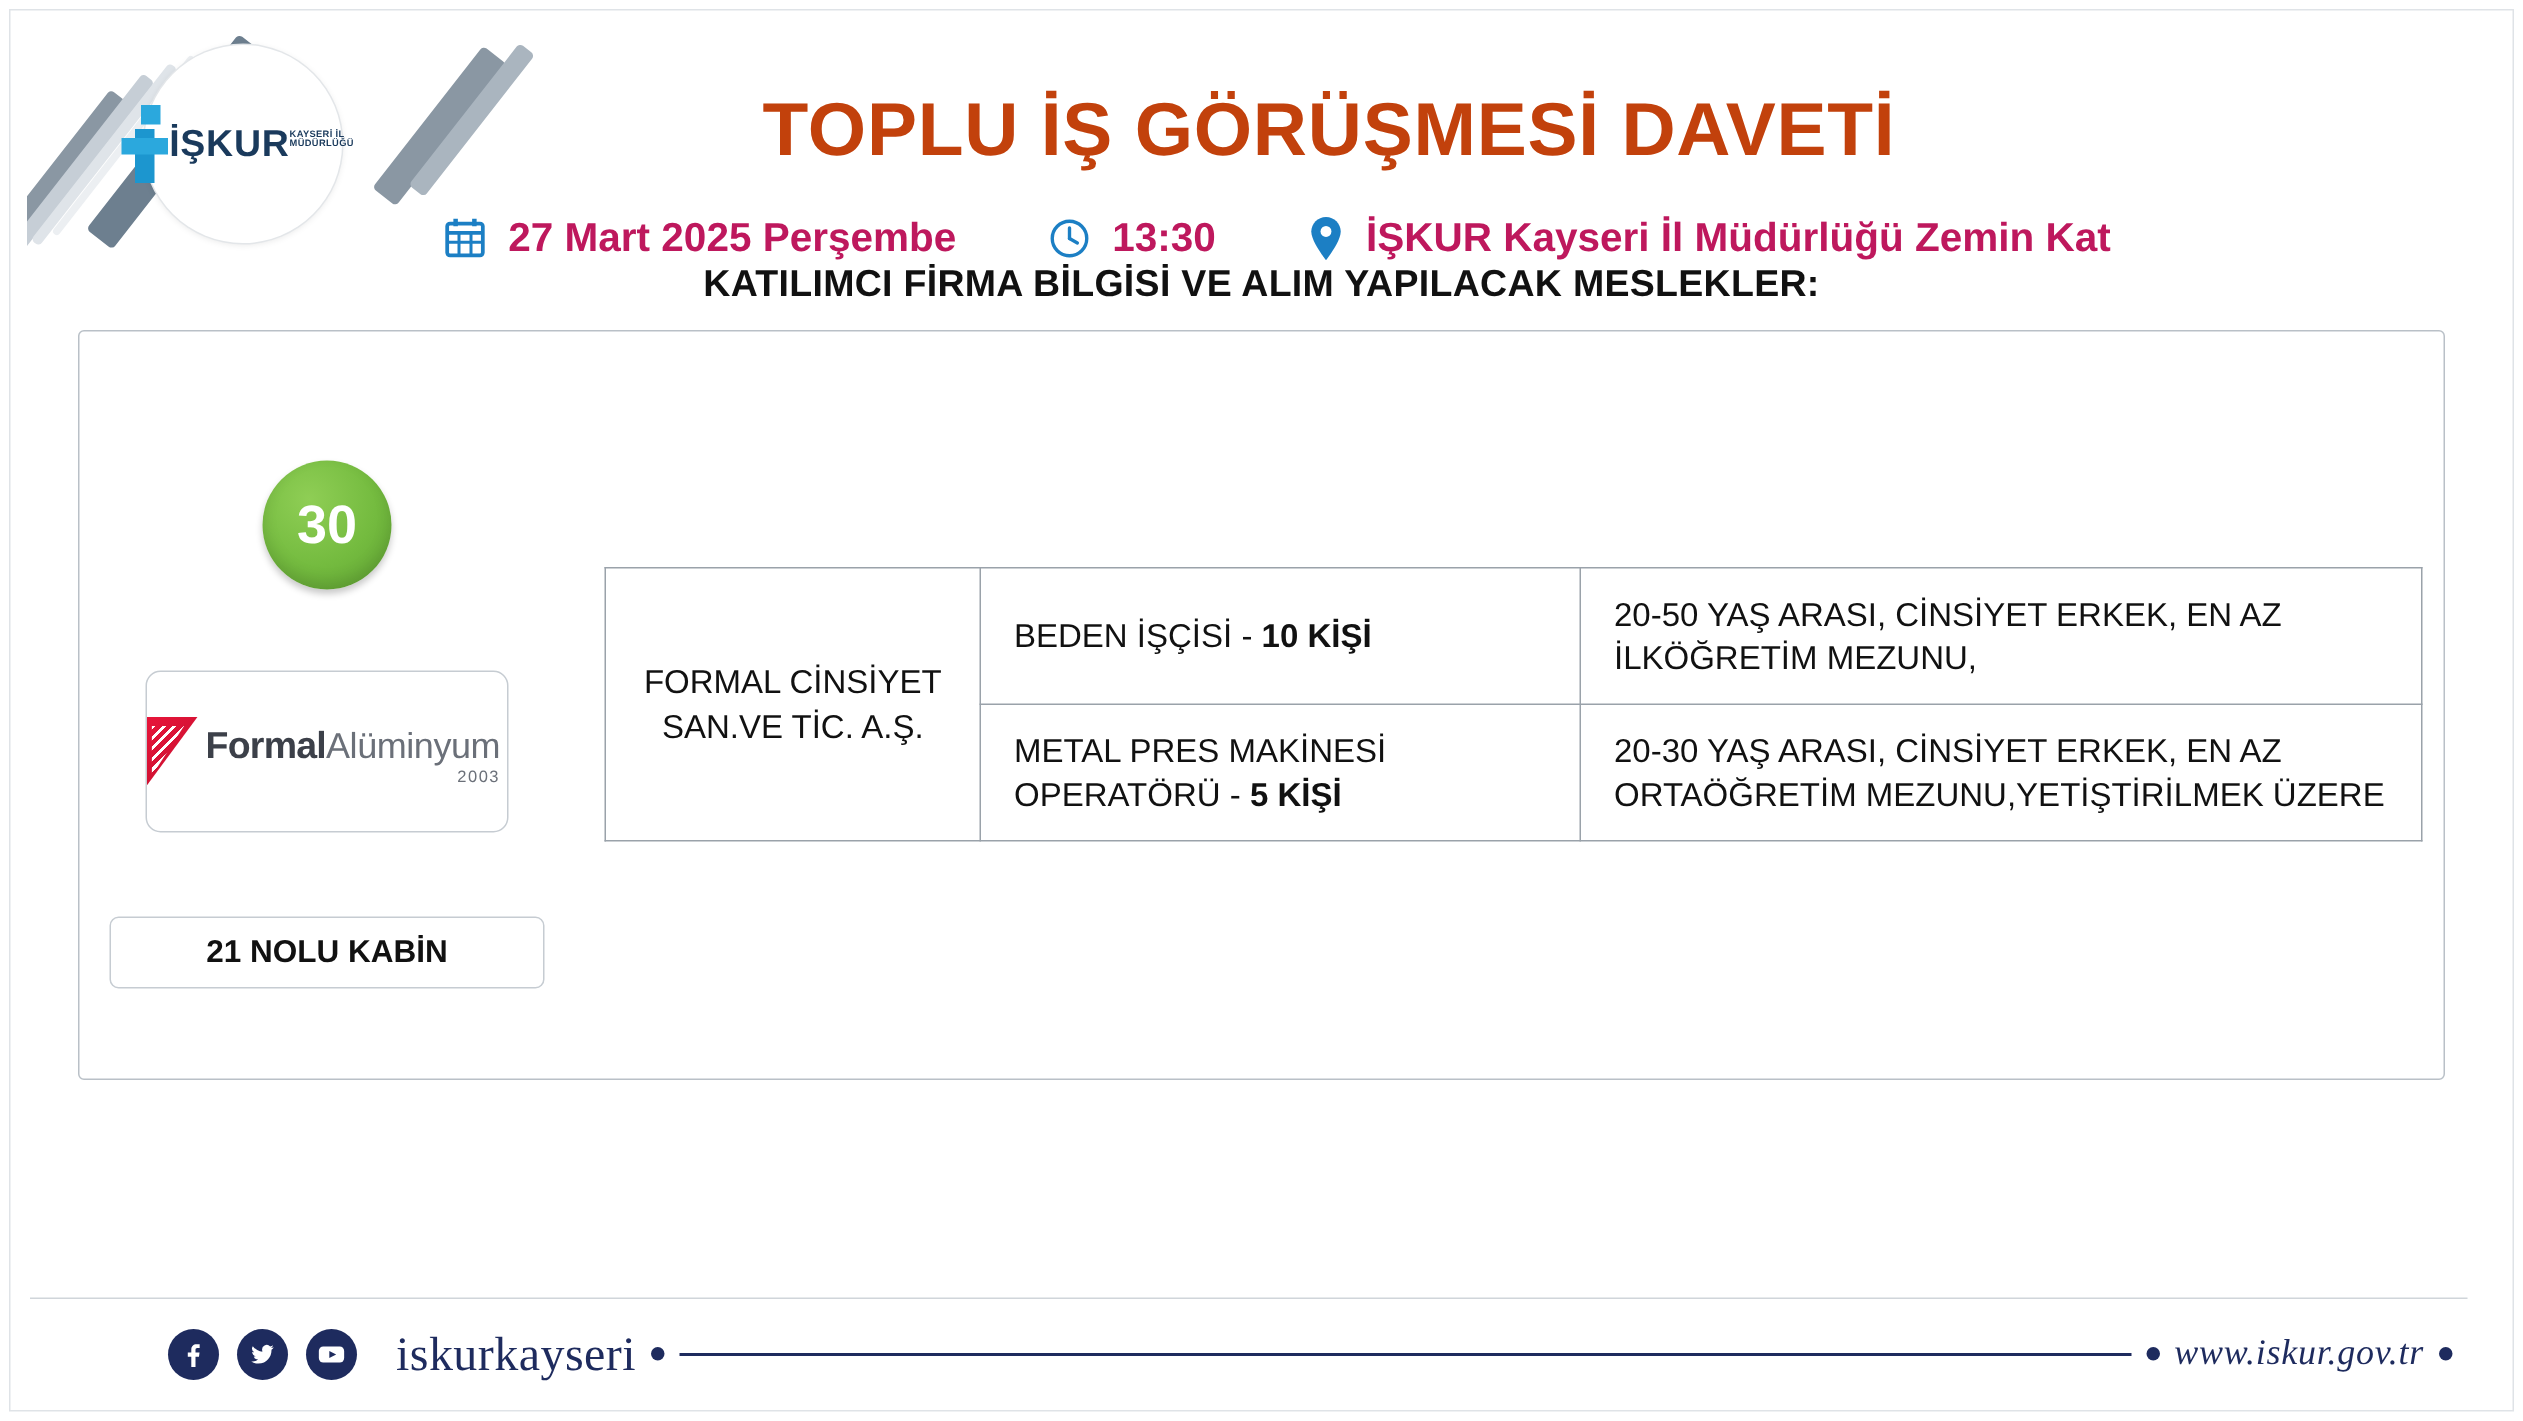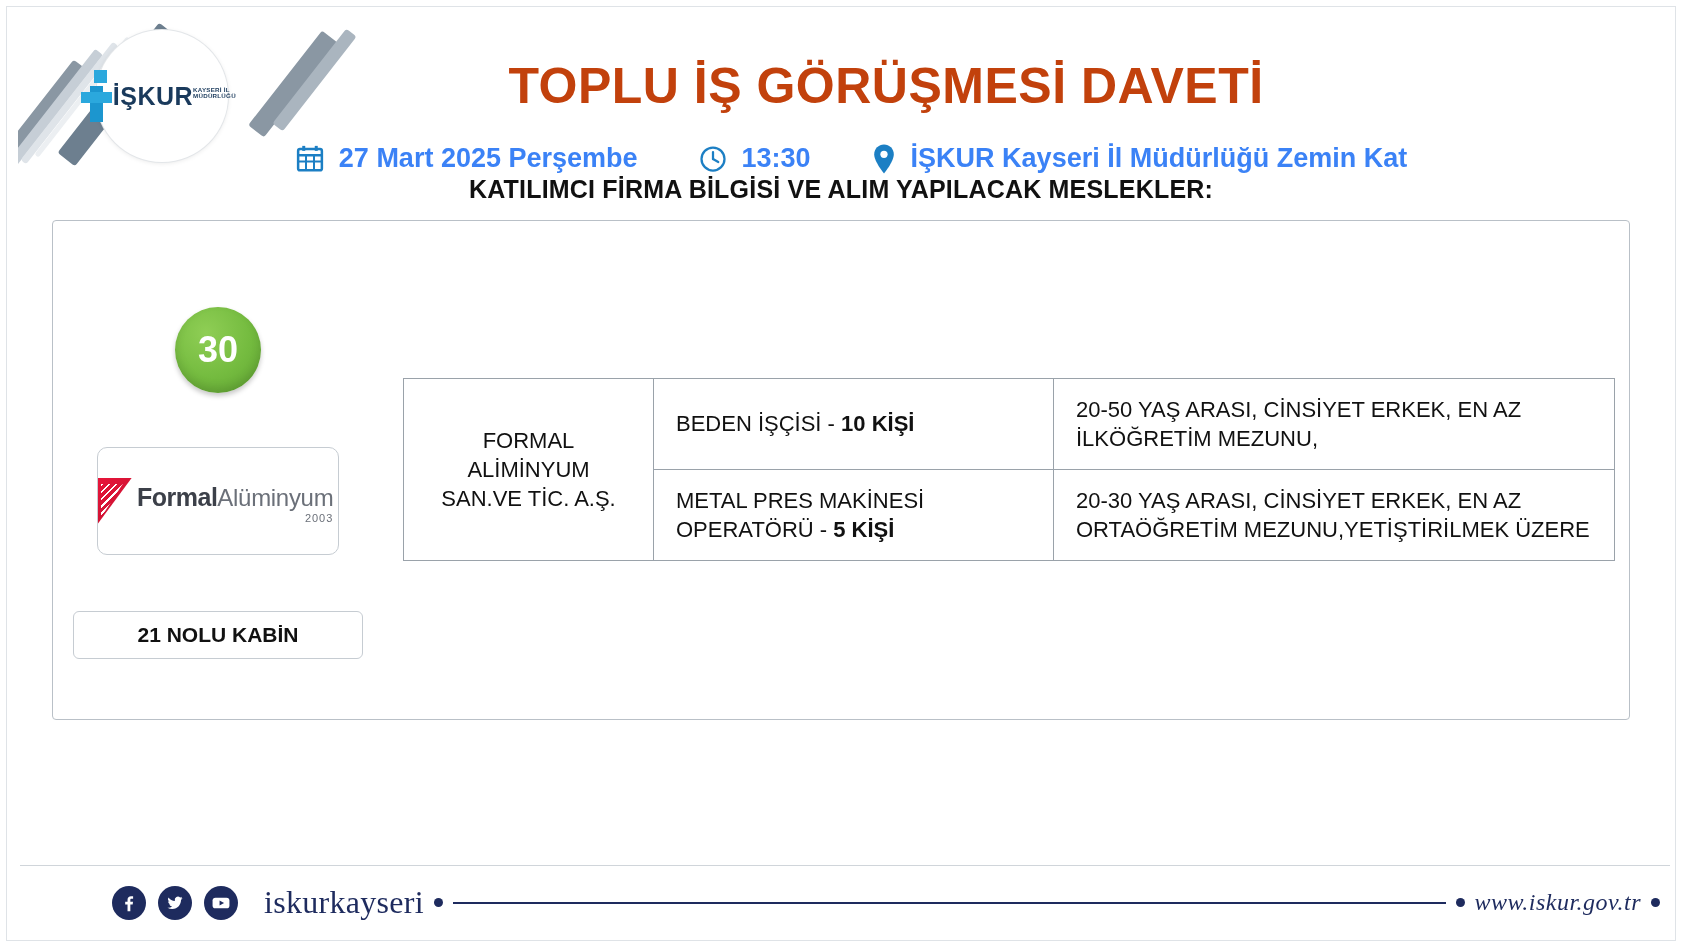--- a/index.html
+++ b/index.html
@@ -58,21 +58,21 @@
     text-align: center; color: #c2410c;
     font-size: 50px; font-weight: 700; letter-spacing: .5px;
     margin: 42px 0 0 90px; line-height: 1.05;
   }
 
   .meta-row {
     display: flex; align-items: center; justify-content: center;
     gap: 60px; margin-top: 30px; padding-left: 20px;
   }
   .meta-item { display: flex; align-items: center; gap: 14px; }
-  .meta-text { font-size: 27px; font-weight: 700; color: #3b82f6; white-space: nowrap; }
+  .meta-text { font-size: 27px; font-weight: 700; color: #be185d; white-space: nowrap; }
 
   .ico { flex: 0 0 auto; display: block; }
 
   .section-heading {
     text-align: center; 
     font-size: 25px; font-weight: 700; color: #111; letter-spacing: .2px;
   }
 
   .panel {
     margin: 16px 32px 0 32px;
@@ -131,21 +131,21 @@
     border: 1px solid #9aa2aa;
     padding: 16px 22px;
     font-size: 22px; color: #111; vertical-align: middle; line-height: 1.32;
   }
   td.firm-name { width: 250px; text-align: center; font-size: 24px; line-height: 1.45; }
   td.job { width: 400px; }
   td.req { font-size: 21.5px; }
   .bold { font-weight: 700; }
 
   .footer {
-    position: absolute; left: 20px; right: 12px; bottom: 8px; height: 74px;
+    position: absolute; left: 20px; right: 37px; bottom: 8px; height: 74px;
     border-top: 1px solid #d0d5da;
     display: flex; align-items: center;
   }
   .footer-left { display: flex; align-items: center; gap: 12px; margin-left: 92px; }
   .soc {
     width: 34px; height: 34px; border-radius: 50%; background: #1e2b5e;
     display: flex; align-items: center; justify-content: center;
     color: #fff; font-size: 19px; font-weight: 700;
   }
   .handle {
@@ -249,21 +249,21 @@
         </div>
       </div>
 
       <div class="cabin-box">21 NOLU KABİN</div>
     </div>
 
     <div class="table-wrap">
       <table class="jobs">
         <tbody>
           <tr>
-            <td class="firm-name" rowspan="2">FORMAL ALİMİNYUM SAN.VE TİC. A.Ş.</td>
+            <td class="firm-name" rowspan="2">FORMAL CİNSİYET SAN.VE TİC. A.Ş.</td>
             <td class="job">
               <span>BEDEN İŞÇİSİ - </span><span class="bold">10 KİŞİ</span>
             </td>
             <td class="req">20-50 YAŞ ARASI, CİNSİYET ERKEK, EN AZ İLKÖĞRETİM MEZUNU,</td>
           </tr>
           <tr>
             <td class="job">
               <span>METAL PRES MAKİNESİ OPERATÖRÜ - </span><span class="bold">5 KİŞİ</span>
             </td>
             <td class="req">20-30 YAŞ ARASI, CİNSİYET ERKEK, EN AZ ORTAÖĞRETİM MEZUNU,YETİŞTİRİLMEK ÜZERE</td>

